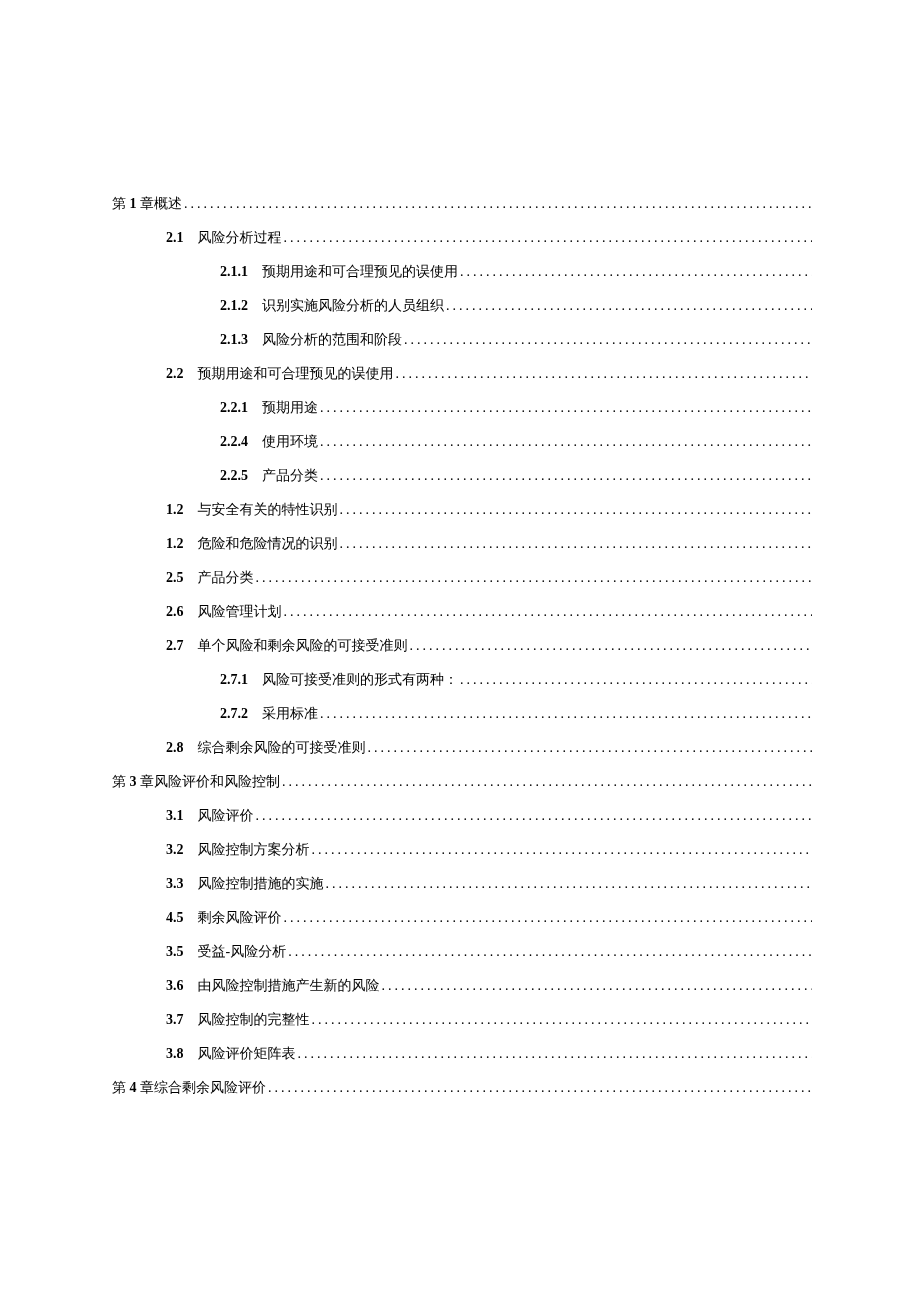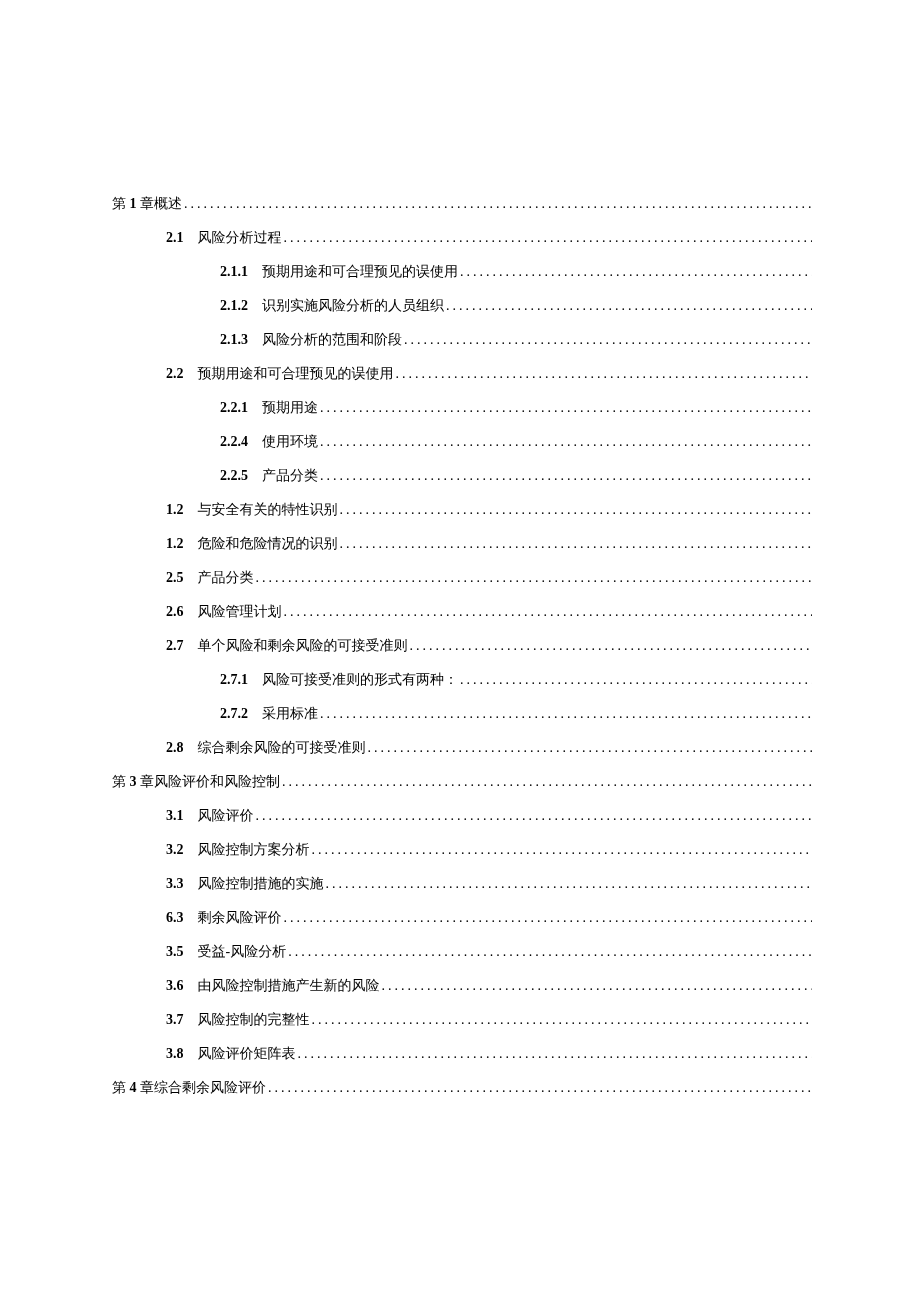--- a/index.html
+++ b/index.html
@@ -165,21 +165,21 @@
       <span class="toc-number">3.2</span>
       <span class="toc-title">风险控制方案分析</span>
       <span class="toc-leader"></span>
     </div>
     <div class="toc-entry level-1">
       <span class="toc-number">3.3</span>
       <span class="toc-title">风险控制措施的实施</span>
       <span class="toc-leader"></span>
     </div>
     <div class="toc-entry level-1">
-      <span class="toc-number">6.3</span>
+      <span class="toc-number">4.5</span>
       <span class="toc-title">剩余风险评价</span>
       <span class="toc-leader"></span>
     </div>
     <div class="toc-entry level-1">
       <span class="toc-number">3.5</span>
       <span class="toc-title">受益-风险分析</span>
       <span class="toc-leader"></span>
     </div>
     <div class="toc-entry level-1">
       <span class="toc-number">3.6</span>

